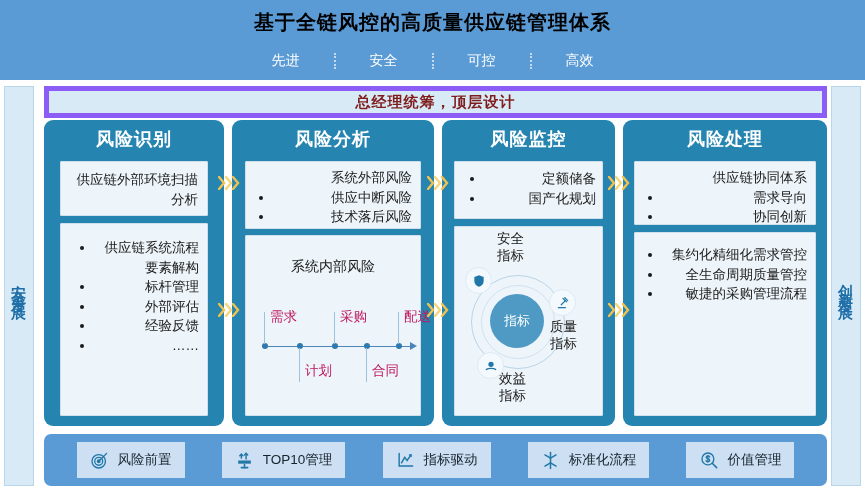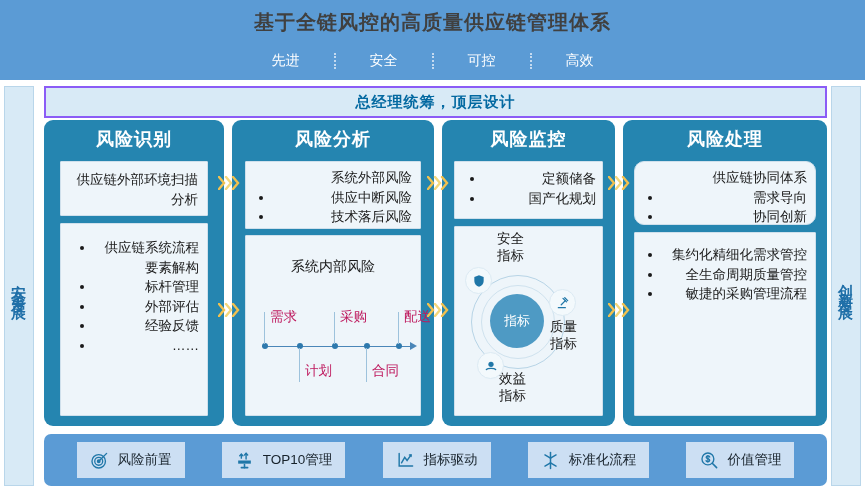--- a/index.html
+++ b/index.html
@@ -11,21 +11,21 @@
   }
   #root{position:relative;width:865px;height:491px;}
 
   
   .header{
     position:absolute;left:0;top:0;width:865px;height:80px;
     background:#5b9bd5;
   }
   .header-title{
     position:absolute;left:0;top:9px;width:865px;
-    text-align:center;color:#404040;font-size:20px;font-weight:bold;
+    text-align:center;color:#000000;font-size:20px;font-weight:bold;
     letter-spacing:1px;
   }
   .header-tags{
     position:absolute;left:0;top:48px;width:865px;height:26px;
     display:flex;align-items:center;justify-content:center;
   }
   .tag{
     color:#ffffff;font-size:14px;width:96px;text-align:center;
   }
   .tag-sep{
@@ -42,23 +42,23 @@
   .side-left{left:4px;}
   .side-right{left:831px;}
   .side-text{
     color:#1f6fa8;font-size:15px;font-weight:bold;
     writing-mode:vertical-rl;letter-spacing:7px;line-height:1;
   }
 
   
   .strategy-bar{
     position:absolute;left:44px;top:86px;width:783px;height:32px;
-    background:#d8eaf6;border:2px solid #8b5cf6;box-sizing:border-box;
+    background:#d8eaf6;border:5px solid #8b5cf6;box-sizing:border-box;
     display:flex;align-items:center;justify-content:center;
-    color:#0369a1;font-size:15px;font-weight:bold;letter-spacing:1px;
+    color:#7f1d1d;font-size:15px;font-weight:bold;letter-spacing:1px;
   }
 
   
   .cols{
     position:absolute;left:44px;top:120px;width:783px;height:306px;
   }
   .col{
     position:absolute;top:0;height:306px;
     background:#2585b0;border-radius:9px;box-sizing:border-box;
     padding:0 8px;
@@ -133,21 +133,21 @@
   .badge svg{display:block;}
   .b-shield{left:10px;top:40px;}
   .b-gavel{left:94px;top:62px;}
   .b-money{left:22px;top:125px;}
   .dial-lbl{position:absolute;color:#1a1a1a;font-size:13.5px;text-align:center;line-height:1.25;white-space:nowrap;}
   .lbl-safety{left:42px;top:4px;}
   .lbl-quality{left:95px;top:92px;}
   .lbl-benefit{left:44px;top:144px;}
 
   
-  .c4-card1{position:absolute;left:11px;top:41px;width:182px;height:64px;padding:6px 8px;border-radius:10px;}
+  .c4-card1{position:absolute;left:11px;top:41px;width:182px;height:64px;padding:6px 8px;}
   .c4-card2{position:absolute;left:11px;top:112px;width:182px;height:184px;padding:12px 8px 8px 8px;}
   .c4-inner-title{color:#1a1a1a;font-size:14px;margin:2px 0 8px 6px;}
 
   
   .arrow{position:absolute;width:22px;height:14px;}
 
   
   .bottom-bar{
     position:absolute;left:44px;top:434px;width:783px;height:52px;
     background:#5b9bd5;border-radius:7px;

